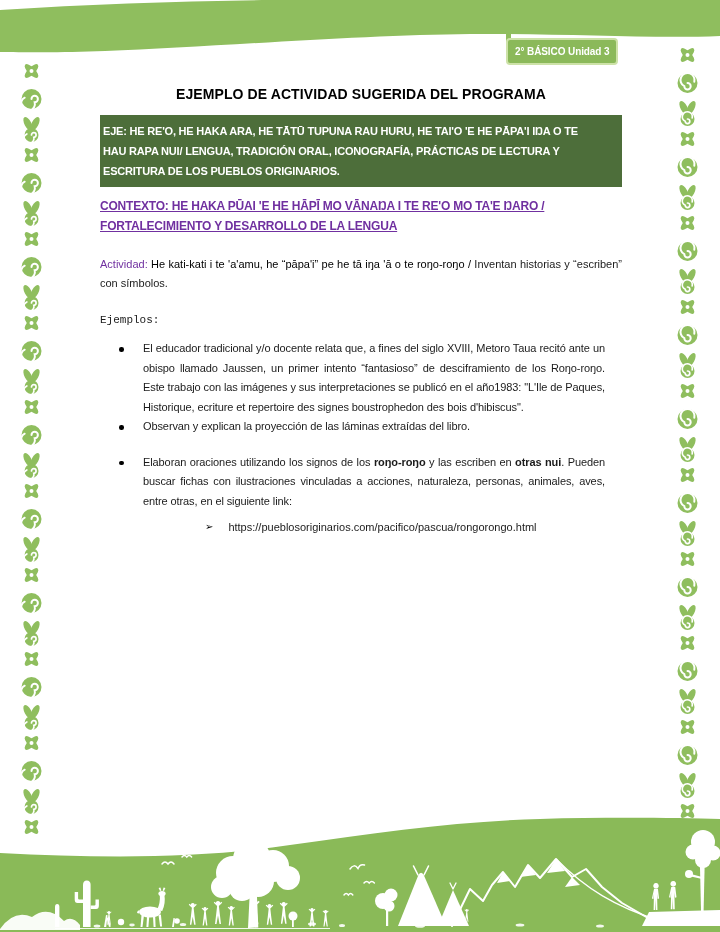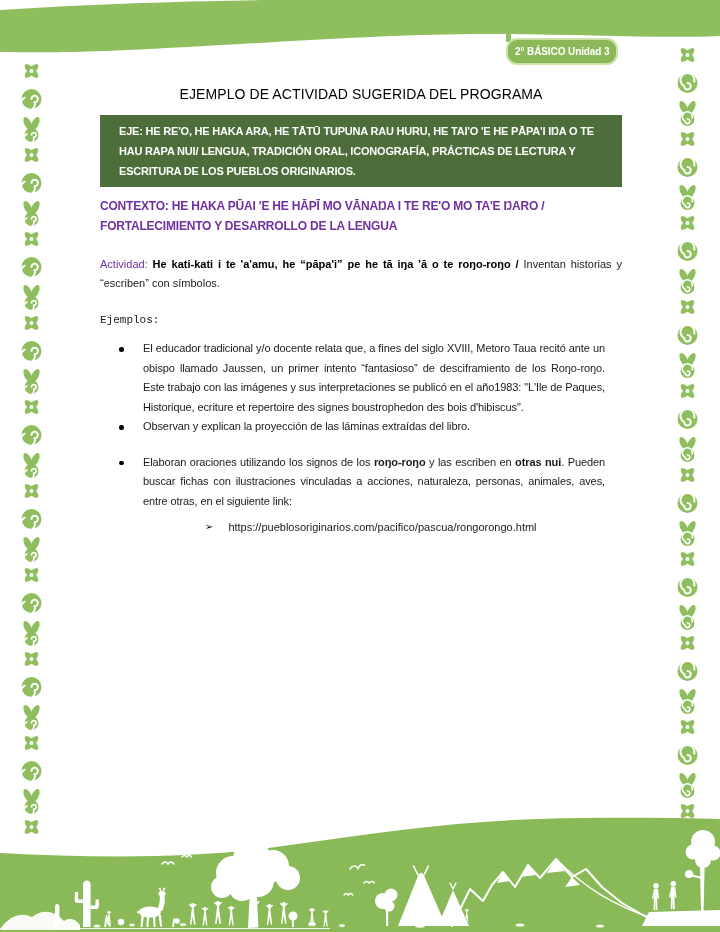--- a/index.html
+++ b/index.html
@@ -4,45 +4,45 @@
 <style>
   html,body{margin:0;padding:0;background:#ffffff;}
   .page{
     position:relative;width:720px;height:932px;background:#fff;overflow:hidden;
     font-family:"Liberation Sans","DejaVu Sans",sans-serif;color:#1b1b1b;
   }
   
   .header-svg{position:absolute;top:0;left:0;}
   .unit-badge{
     position:absolute;top:38px;left:506px;height:19px;padding:2px 7px;
-    background:#8bb95a;border:2px solid #cde2a8;border-radius:11px;
+    background:#8bb95a;border:2px solid #cde2a8;border-radius:4px;
     color:#ffffff;font-size:10px;font-weight:bold;letter-spacing:-0.1px;
     display:flex;align-items:center;justify-content:center;white-space:nowrap;
   }
   
   .strip{position:absolute;width:27px;}
   .strip-left{left:18px;top:58px;height:787px;}
   .strip-right{left:674px;top:42px;height:803px;}
   
   .content{position:absolute;left:100px;top:64px;width:522px;}
   .doc-title{
-    margin:22px 0 0 0;text-align:center;font-size:14px;font-weight:normal;color:#000;
+    margin:22px 0 0 0;text-align:center;font-size:14px;font-weight:bold;color:#000;
     letter-spacing:0.1px;
   }
   .eje-box{
     margin-top:13px;background:#4d6e3a;color:#ffffff;font-weight:bold;
-    font-size:11px;letter-spacing:-0.2px;line-height:20px;padding:6px 19px;
+    font-size:11px;letter-spacing:-0.2px;line-height:20px;padding:6px 3px;
   }
   .contexto{
     margin-top:9px;color:#7030a0;font-weight:bold;font-size:12px;
-    letter-spacing:-0.2px;line-height:20px;
+    letter-spacing:-0.2px;line-height:20px;text-decoration:underline;
   }
   .actividad{margin-top:19px;font-size:11px;line-height:19px;text-align:justify;}
   .actividad .lbl{color:#7030a0;}
-  .actividad .rn{font-weight:bold;color:#000;}
+  .actividad .rn{font-weight:normal;color:#000;}
   .ejemplos-label{margin-top:21px;font-size:11px;font-family:Liberation Mono, monospace;}
   ul.bullets{margin:13px 17px 0 0;padding:0 0 0 43px;list-style:none;}
   ul.bullets li{
     position:relative;font-size:11px;line-height:19.5px;text-align:justify;
     letter-spacing:-0.1px;
   }
   ul.bullets li::before{
     content:"";position:absolute;left:-24px;top:8px;width:4.5px;height:4.5px;
     border-radius:50%;background:#000;
   }

